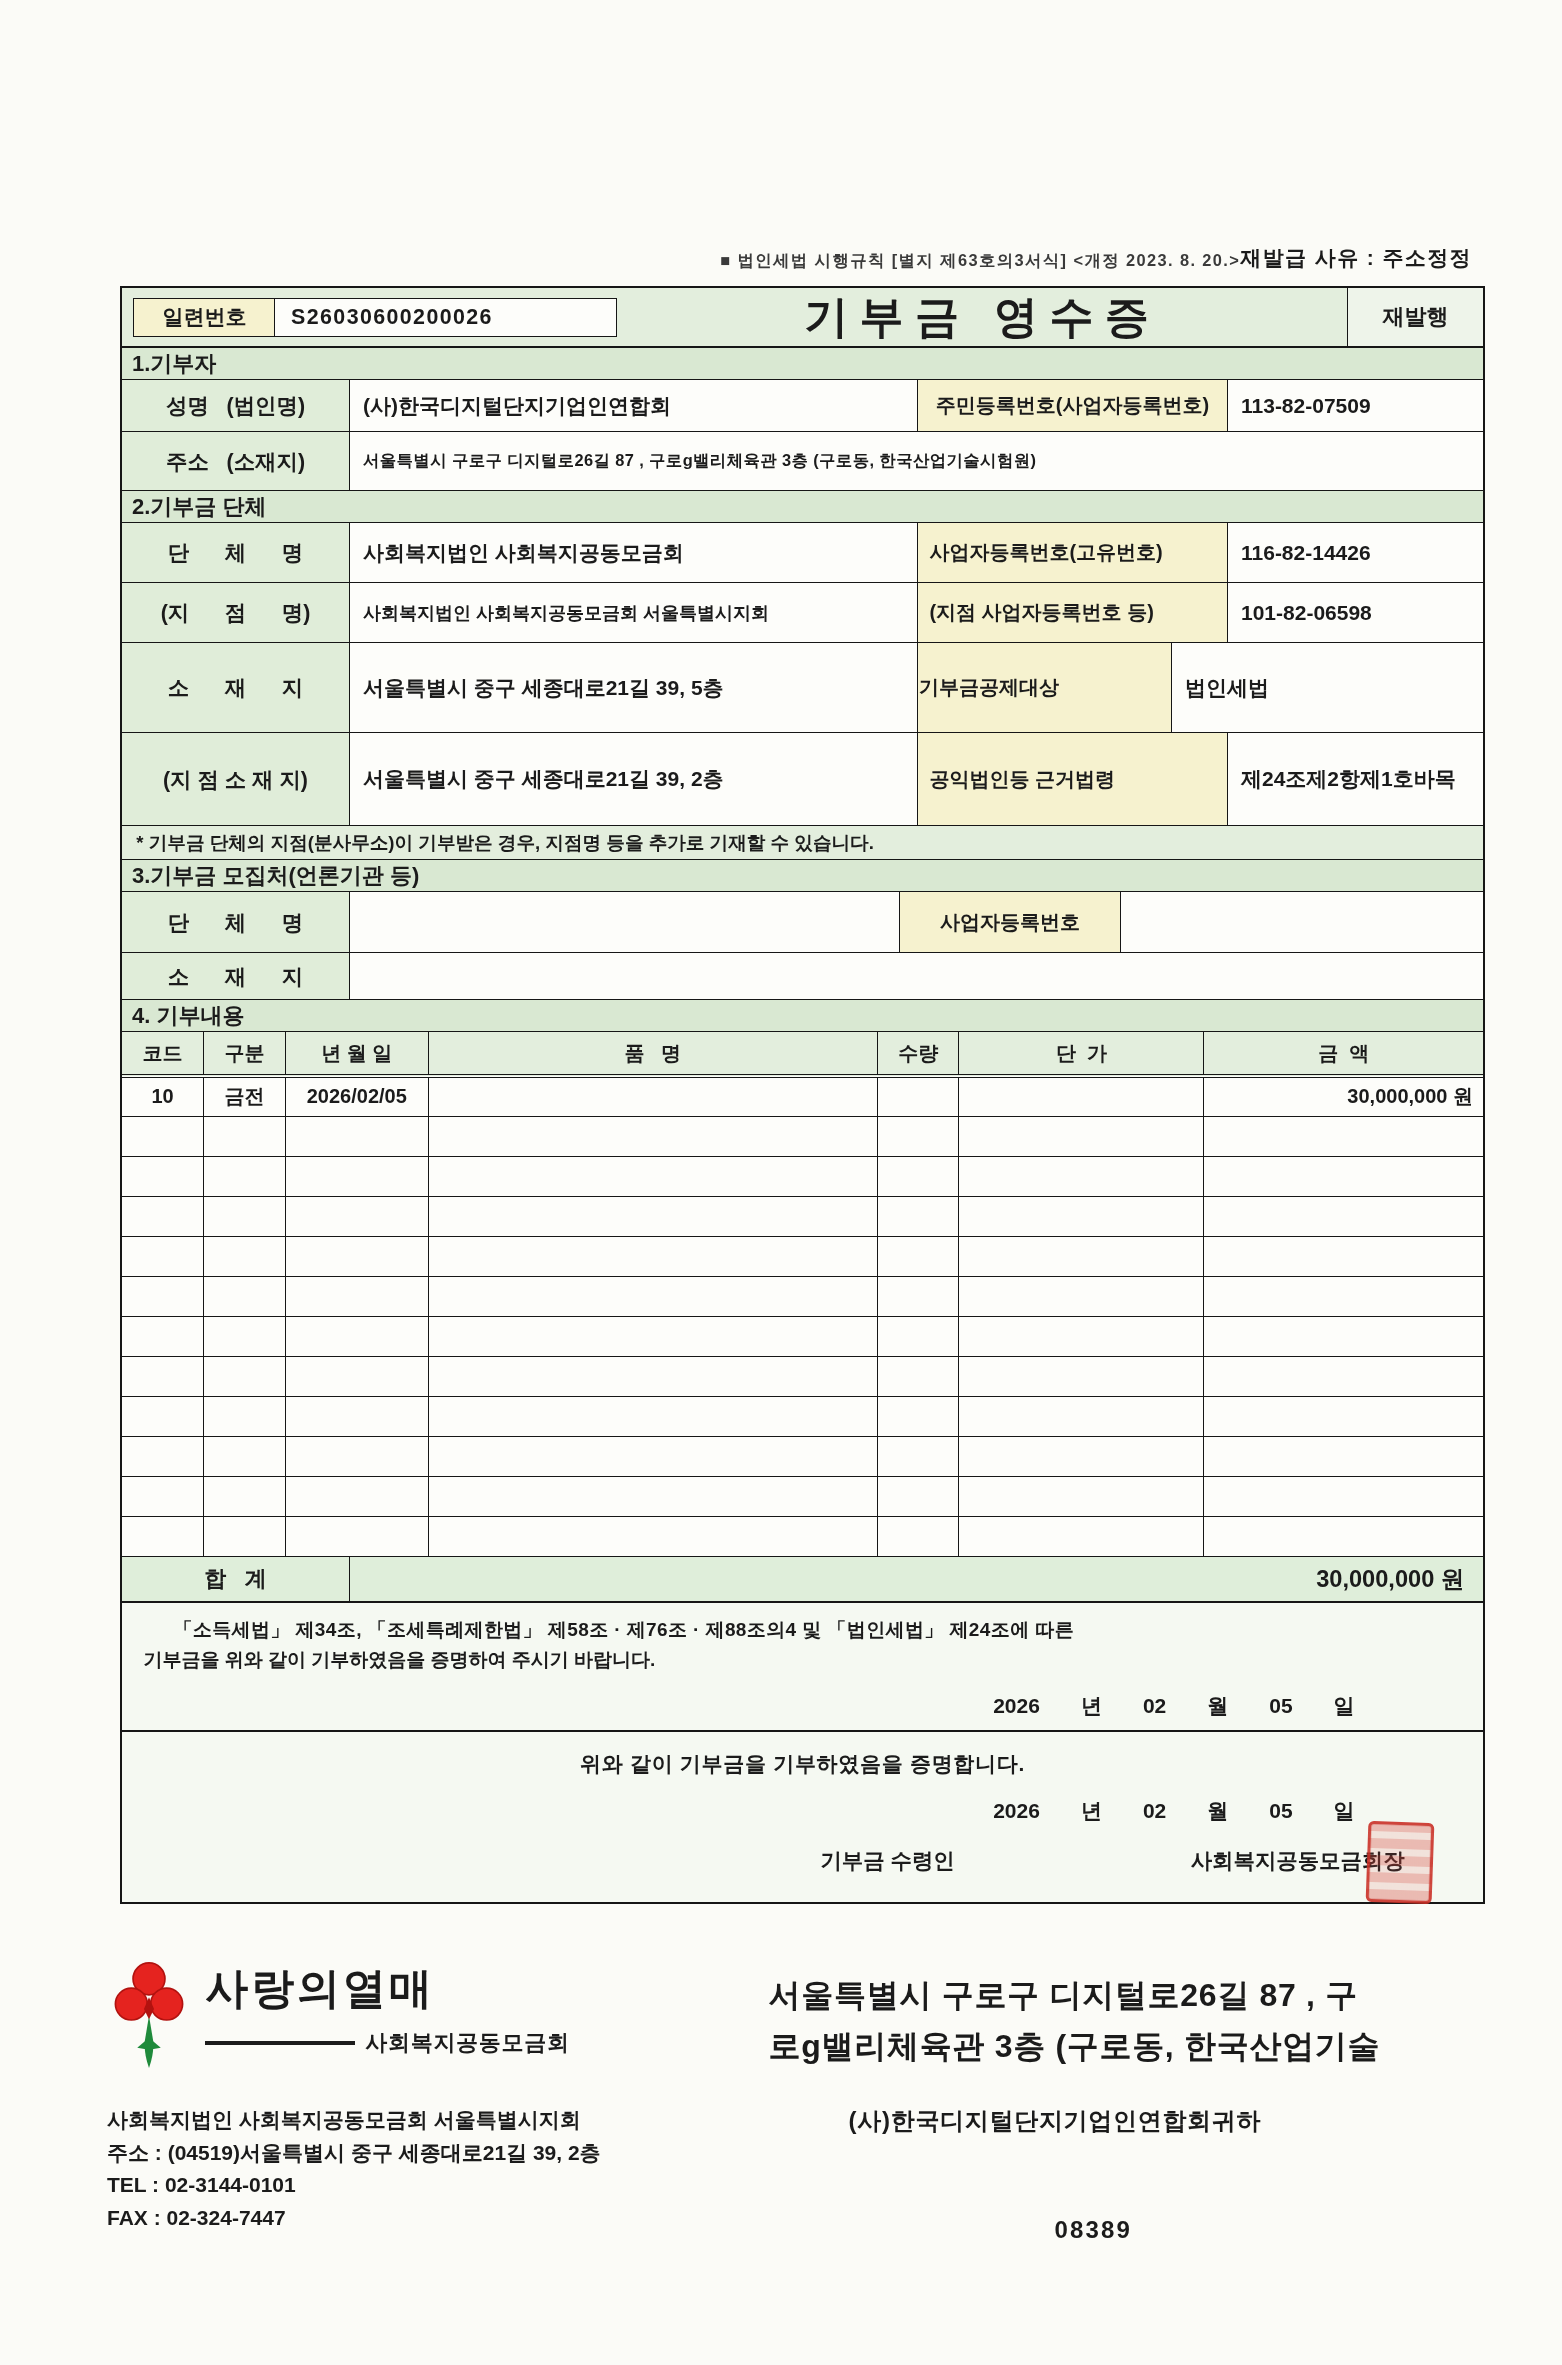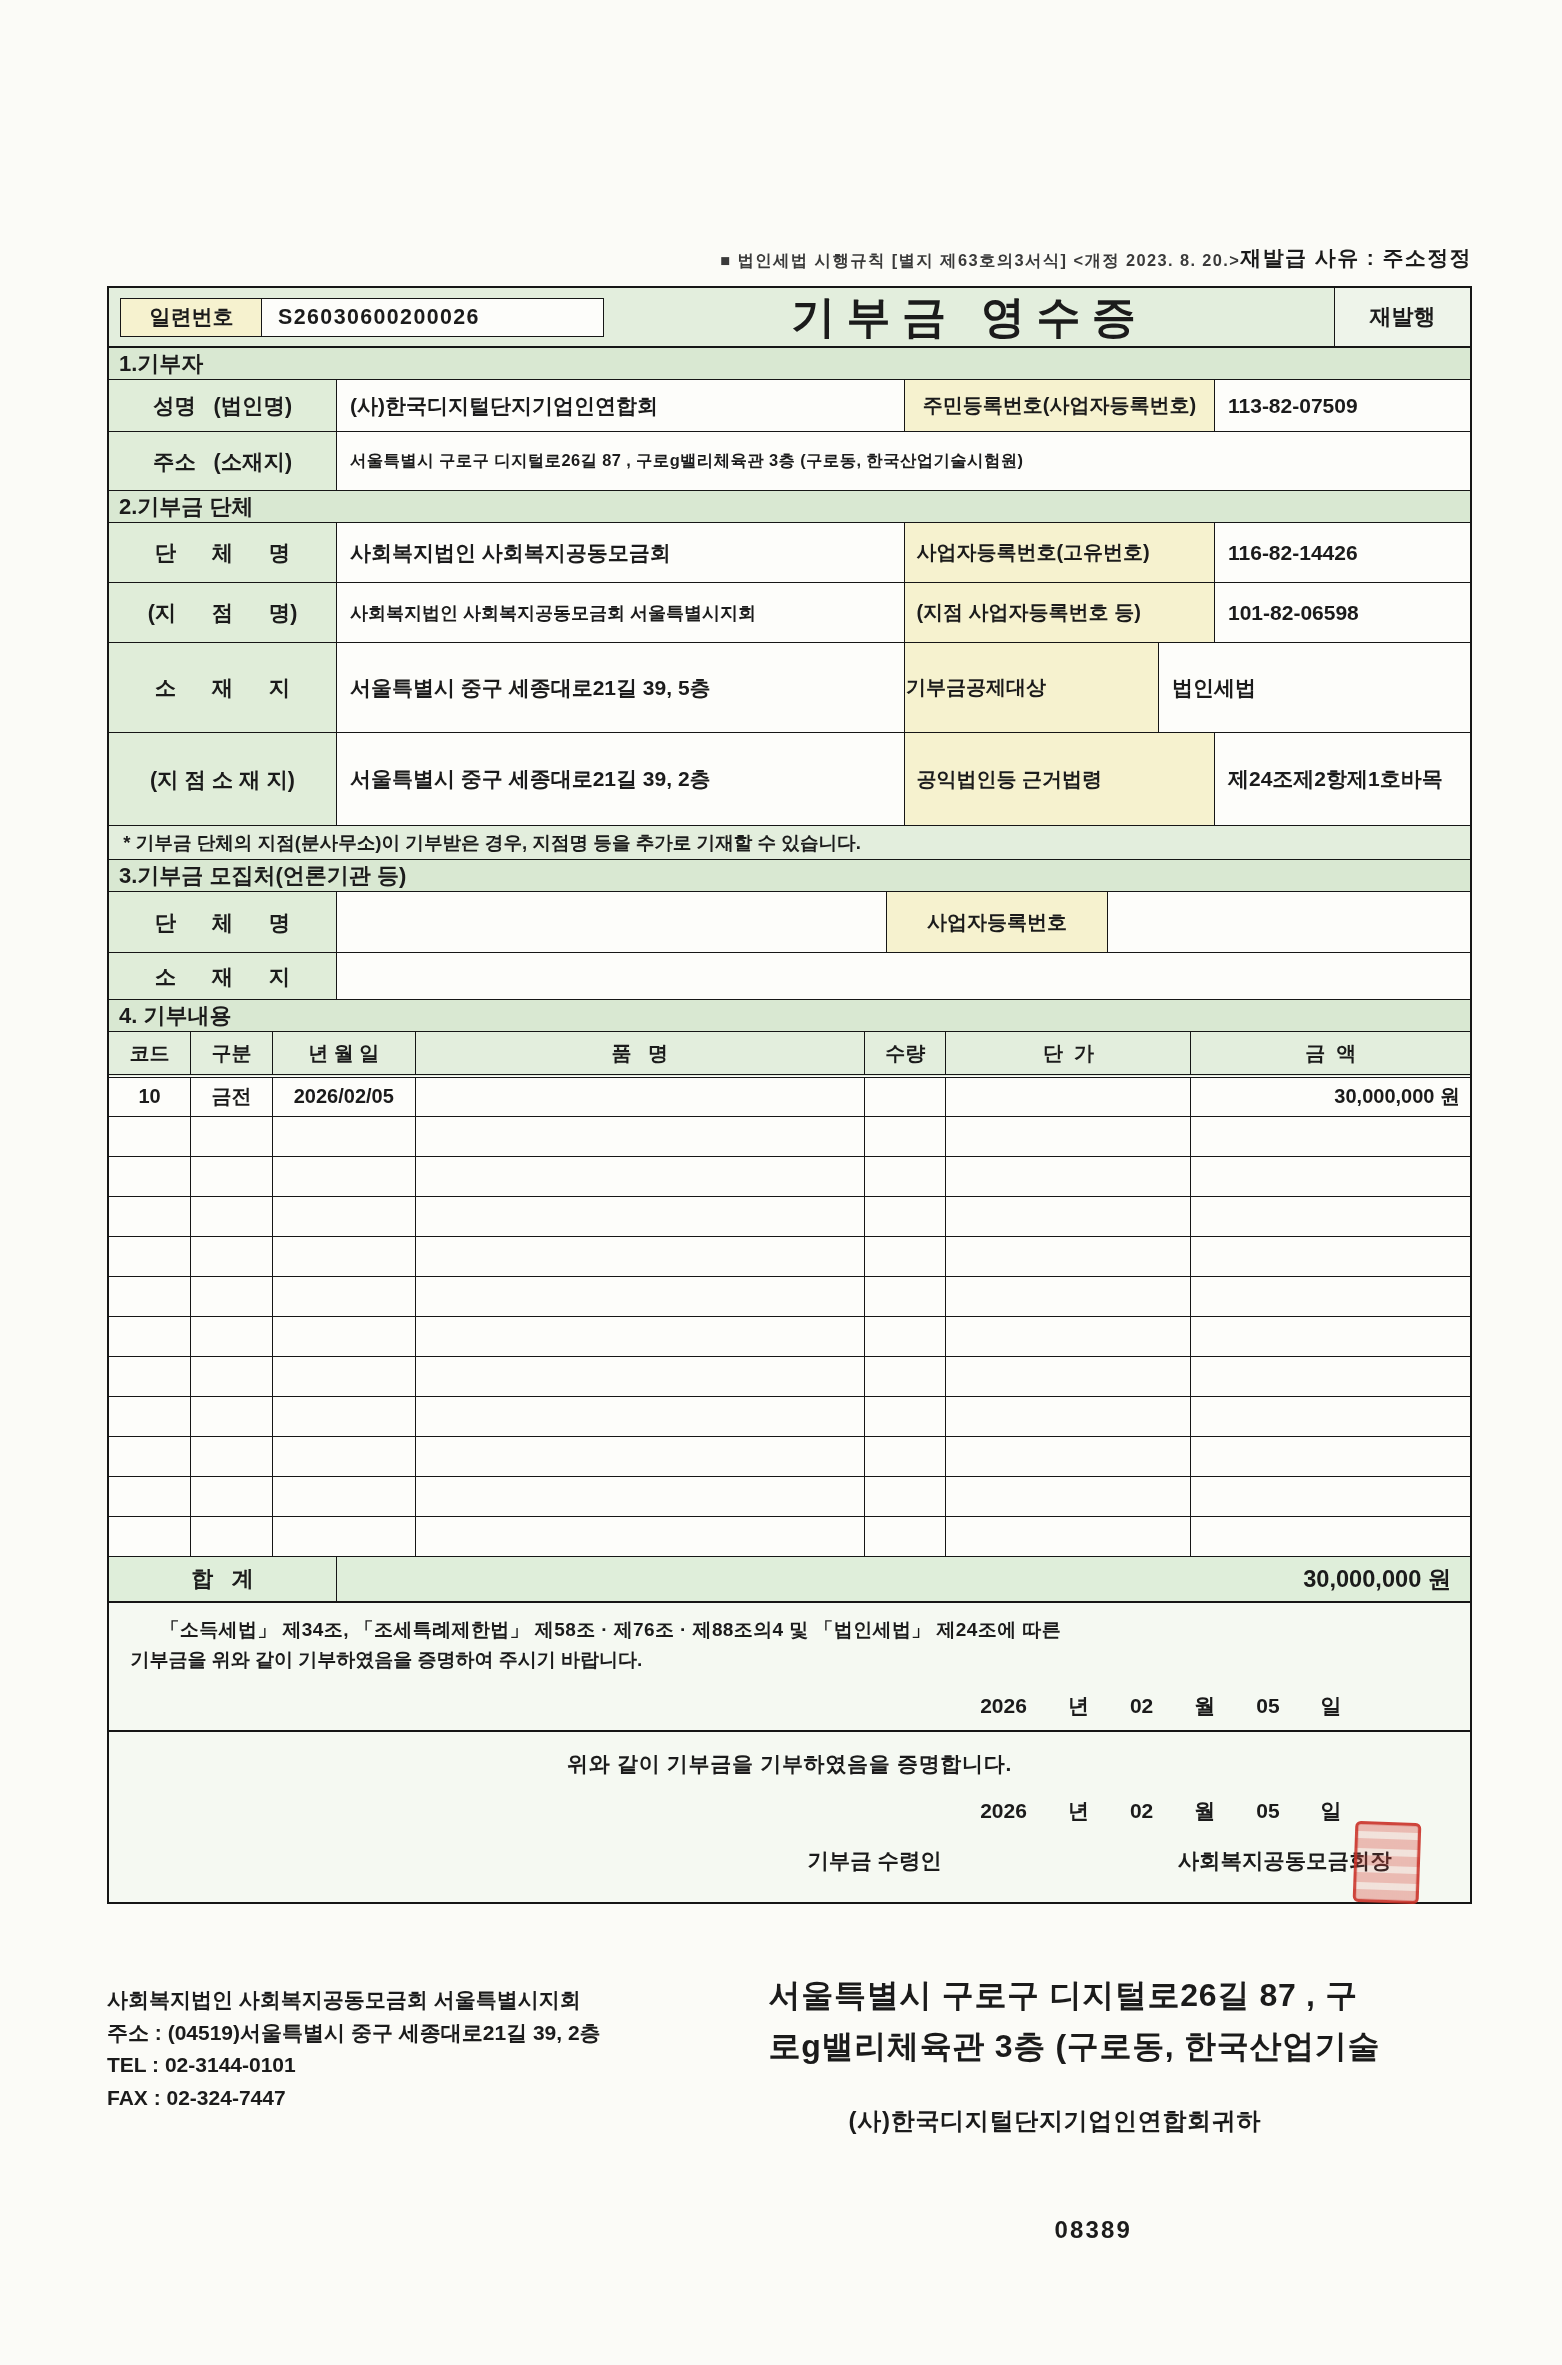--- a/index.html
+++ b/index.html
@@ -9,21 +9,21 @@
     position:relative; width:1562px; height:2366px;
     background:#fbfbf7; overflow:hidden; color:#1b1b1b;
   }
   
   .topbar { position:absolute; left:107px; top:244px; width:1365px;
     display:flex; justify-content:flex-end; align-items:flex-end; }
   .form-note { font-size:16.4px; color:#3a3a3a; letter-spacing:1.4px; font-weight:600; filter:blur(0.3px); }
   .reissue-reason { font-size:21px; font-weight:700; letter-spacing:1.4px; }
 
   
-  .form { position:absolute; left:107px; top:286px; width:1365px;
+  .form { position:absolute; left:120px; top:286px; width:1365px;
     border:2.1px solid #161616; background:#e3eedd; }
   .frow { display:flex; align-items:stretch; border-bottom:1.4px solid #161616; }
   .cell { display:flex; align-items:center; }
   .lab  { width:228px; justify-content:center; background:#e0edd9; border-right:1.4px solid #161616;
           font-size:21.4px; font-weight:700; white-space:pre; text-align:center; }
   .yellow { background:#f6f2cf; }
   .white  { background:#fdfdfa; }
   .val { padding:0 13px; font-size:21px; font-weight:600; }
 
   
@@ -337,20 +337,38 @@
         <span class="recipient-value">
           <span>사회복지공동모금회장</span>
           <span class="stamp"></span>
         </span>
       </div>
     </div>
   </div>
 
   <div class="footer">
     <div class="footer-left">
+      <div class="logo-row">
+        <svg class="logo-mark" viewBox="0 0 100 142" xmlns="http://www.w3.org/2000/svg">
+          <path d="M50 66 L55 96 Q56 112 50 128 Q44 112 45 96 Z" fill="#1f8a3b"></path>
+          <path d="M50 92 L64 104 L52 106 Z" fill="#1f8a3b"></path>
+          <path d="M50 92 L36 104 L48 106 Z" fill="#1f8a3b"></path>
+          <circle cx="50" cy="22" r="19" fill="#e5231f" stroke="#b2120f" stroke-width="2"></circle>
+          <circle cx="29" cy="52" r="19" fill="#e5231f" stroke="#b2120f" stroke-width="2"></circle>
+          <circle cx="71" cy="52" r="19" fill="#e5231f" stroke="#b2120f" stroke-width="2"></circle>
+          <path d="M50 44 L56 58 L50 70 L44 58 Z" fill="#b2120f"></path>
+        </svg>
+        <div class="logo-texts">
+          <div class="logo-title">사랑의열매</div>
+          <div class="logo-sub-row">
+            <div class="logo-rule"></div>
+            <div class="logo-subtitle">사회복지공동모금회</div>
+          </div>
+        </div>
+      </div>
       <div class="footer-org">
         <div>사회복지법인 사회복지공동모금회 서울특별시지회</div>
         <div>주소 : (04519)서울특별시 중구 세종대로21길 39, 2층</div>
         <div>TEL : 02-3144-0101</div>
         <div>FAX : 02-324-7447</div>
       </div>
     </div>
     <div class="footer-right">
       <div class="recipient-addr">
         <div>서울특별시 구로구 디지털로26길 87 , 구</div>

